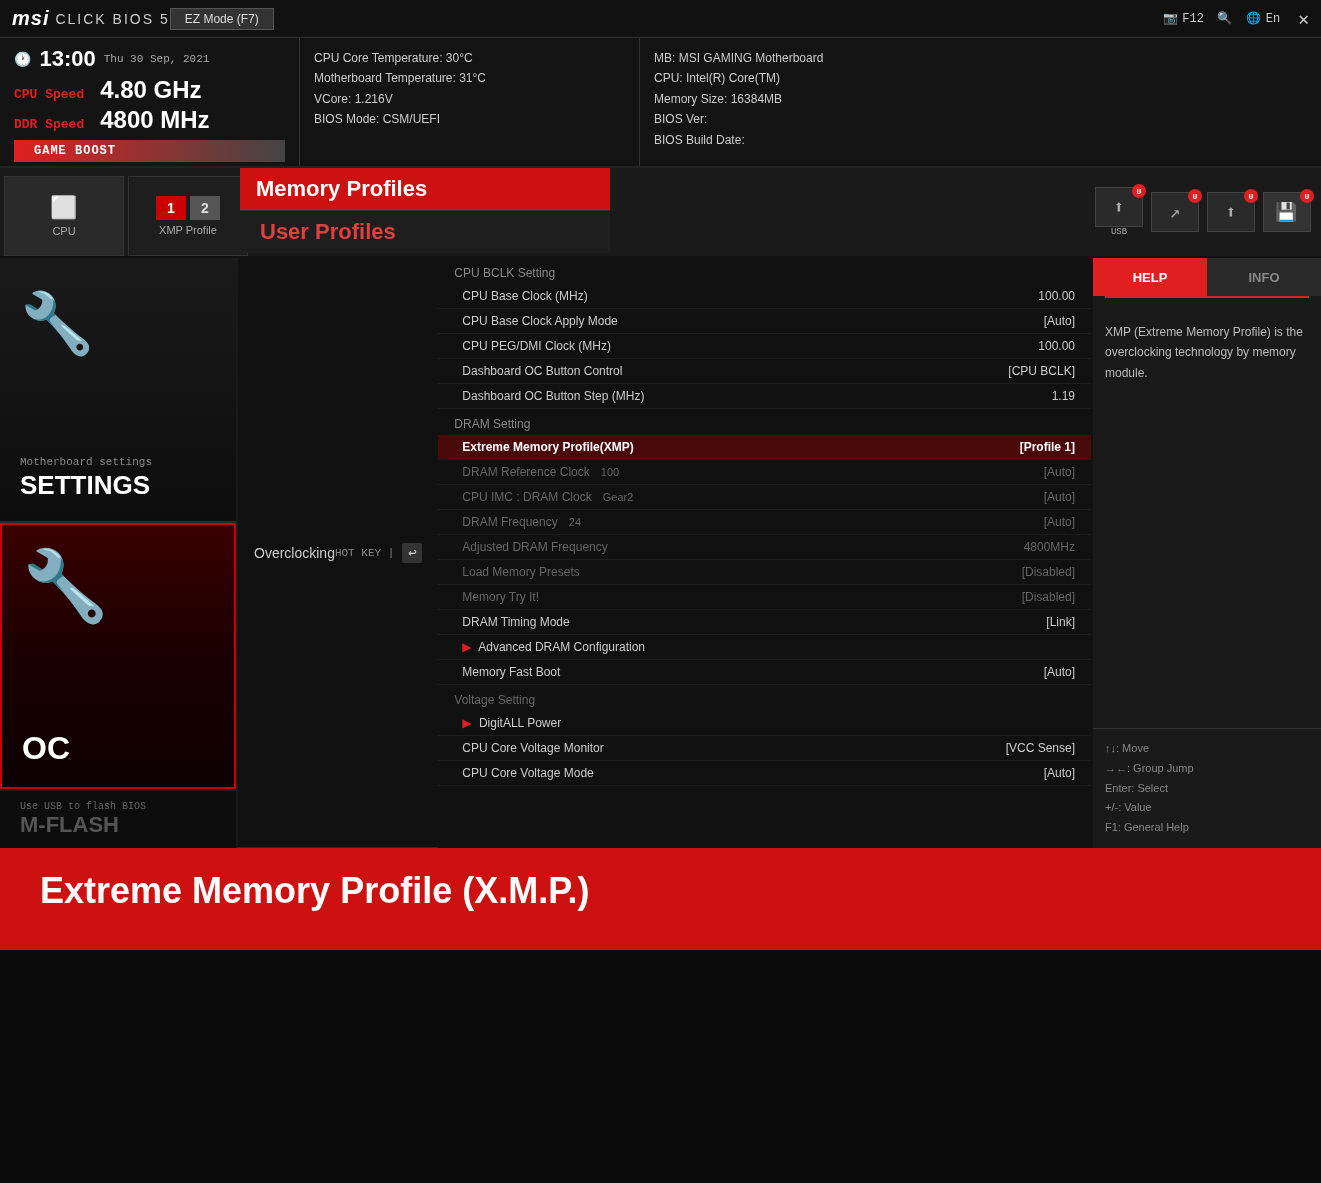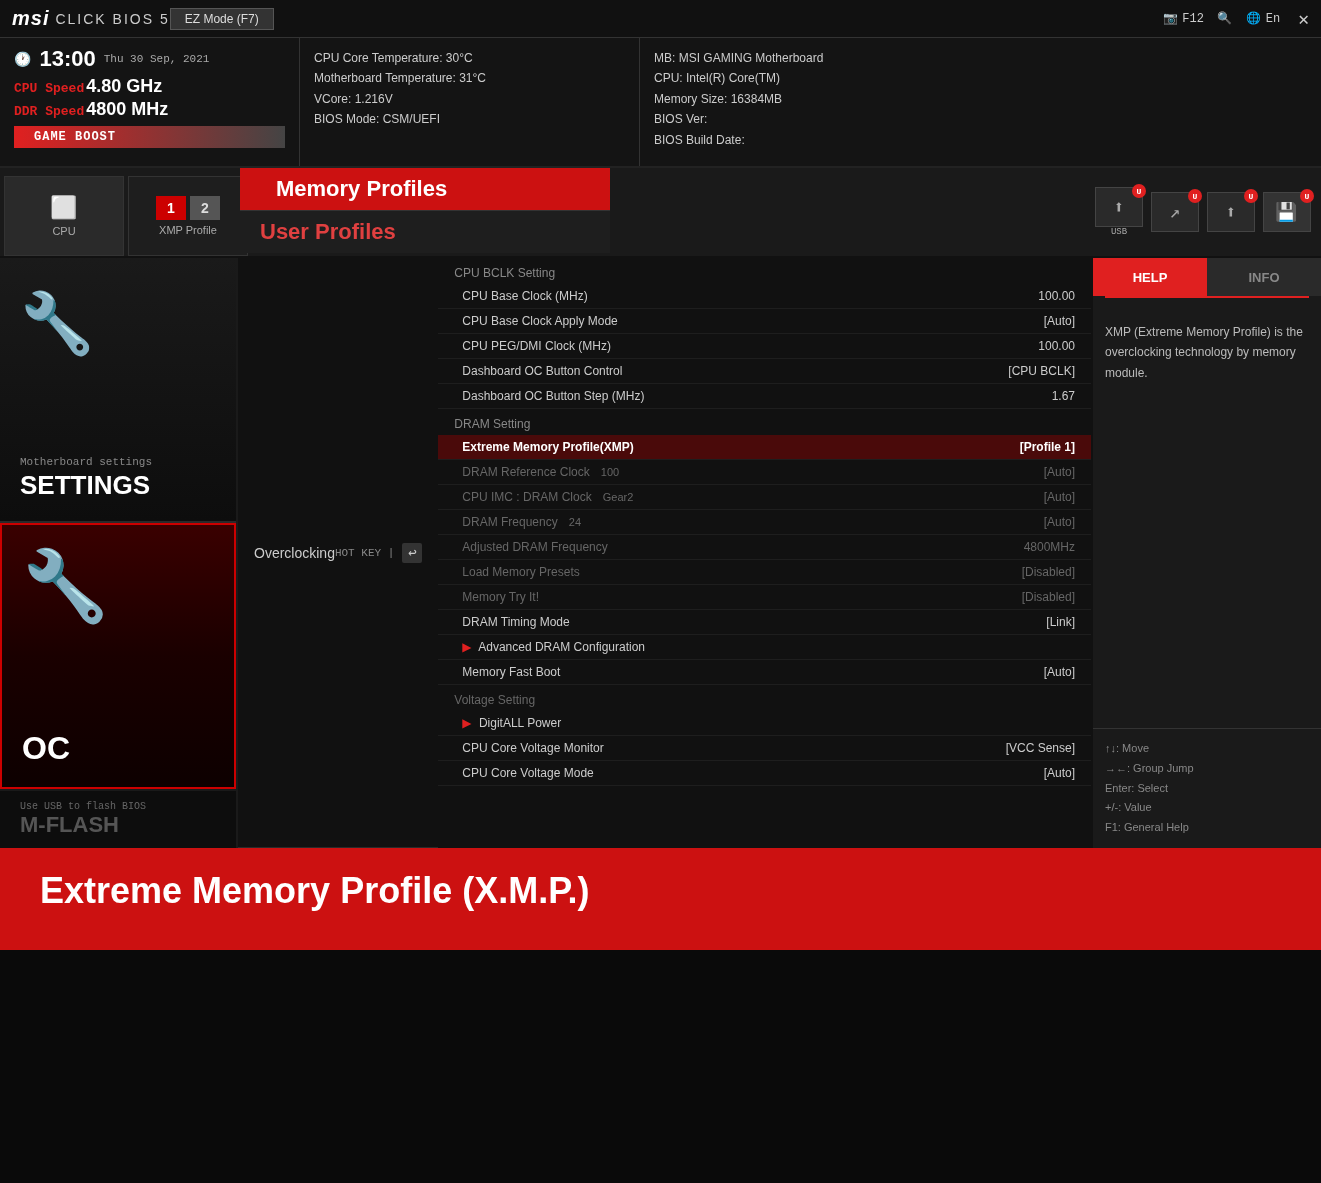--- a/index.html
+++ b/index.html
@@ -86,21 +86,21 @@
     .clock-row {
       display: flex;
       align-items: center;
       gap: 8px;
       margin-bottom: 4px;
     }
     .clock-icon { font-size: 14px; color: #888; }
     .clock-time { font-size: 22px; color: #fff; font-weight: bold; font-family: Arial, sans-serif; }
     .clock-date { font-size: 11px; color: #aaa; }
     .speed-label { color: #e02020; font-size: 13px; font-weight: bold; }
-    .speed-value { color: #fff; font-size: 18px; font-weight: bold; font-family: Arial, sans-serif; margin-left: 2px; }
+    .speed-value { color: #fff; font-size: 24px; font-weight: bold; font-family: Arial, sans-serif; margin-left: 16px; }
     .speed-row { display: flex; align-items: baseline; margin-bottom: 2px; }
     .game-boost-bar {
       background: linear-gradient(90deg, #e02020, #444);
       height: 22px;
       display: flex;
       align-items: center;
       padding: 0 20px;
       margin-top: 6px;
       font-size: 12px;
       font-weight: bold;
@@ -182,21 +182,21 @@
       top: 0;
       width: 370px;
       background: #1a1a1a;
       z-index: 10;
     }
     .profiles-memory {
       background: #cc1111;
       color: #fff;
       font-size: 22px;
       font-weight: bold;
-      padding: 8px 36px;
+      padding: 8px 16px;
       font-family: Arial, sans-serif;
       cursor: pointer;
     }
     .profiles-user {
       background: #1e1e1e;
       color: #e04040;
       font-size: 22px;
       font-weight: bold;
       padding: 8px 20px;
       border-top: 1px solid #333;
@@ -637,21 +637,21 @@
       <div class="setting-row">
         <span class="setting-name">CPU PEG/DMI Clock (MHz)</span>
         <span class="setting-value">100.00</span>
       </div>
       <div class="setting-row">
         <span class="setting-name">Dashboard OC Button Control</span>
         <span class="setting-value">[CPU BCLK]</span>
       </div>
       <div class="setting-row">
         <span class="setting-name">Dashboard OC Button Step (MHz)</span>
-        <span class="setting-value">1.67</span>
+        <span class="setting-value">1.19</span>
       </div>
 
       <div class="section-header">DRAM Setting</div>
       <div class="setting-row xmp-row">
         <span class="setting-name">Extreme Memory Profile(XMP)</span>
         <span class="setting-value">[Profile 1]</span>
       </div>
       <div class="setting-row dimmed">
         <span class="setting-name">DRAM Reference Clock<span class="setting-sub"> 100</span></span>
         <span class="setting-value">[Auto]</span>

